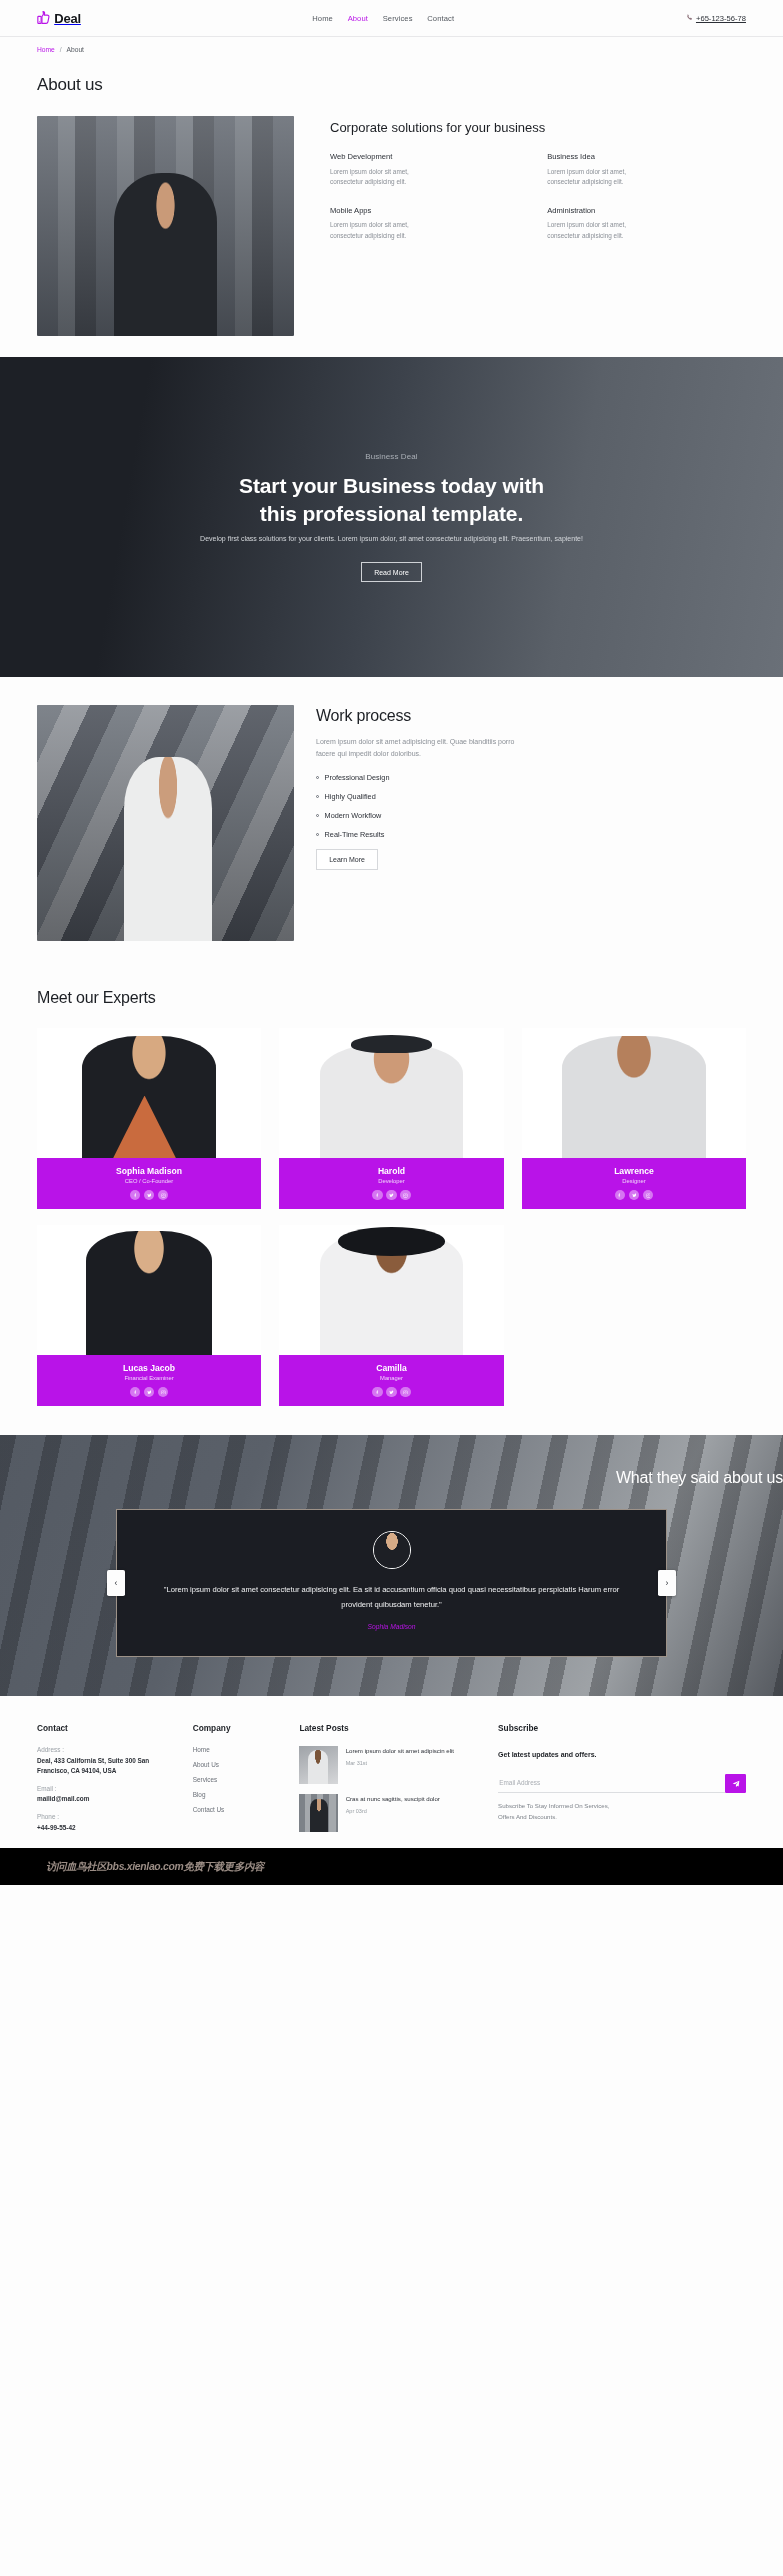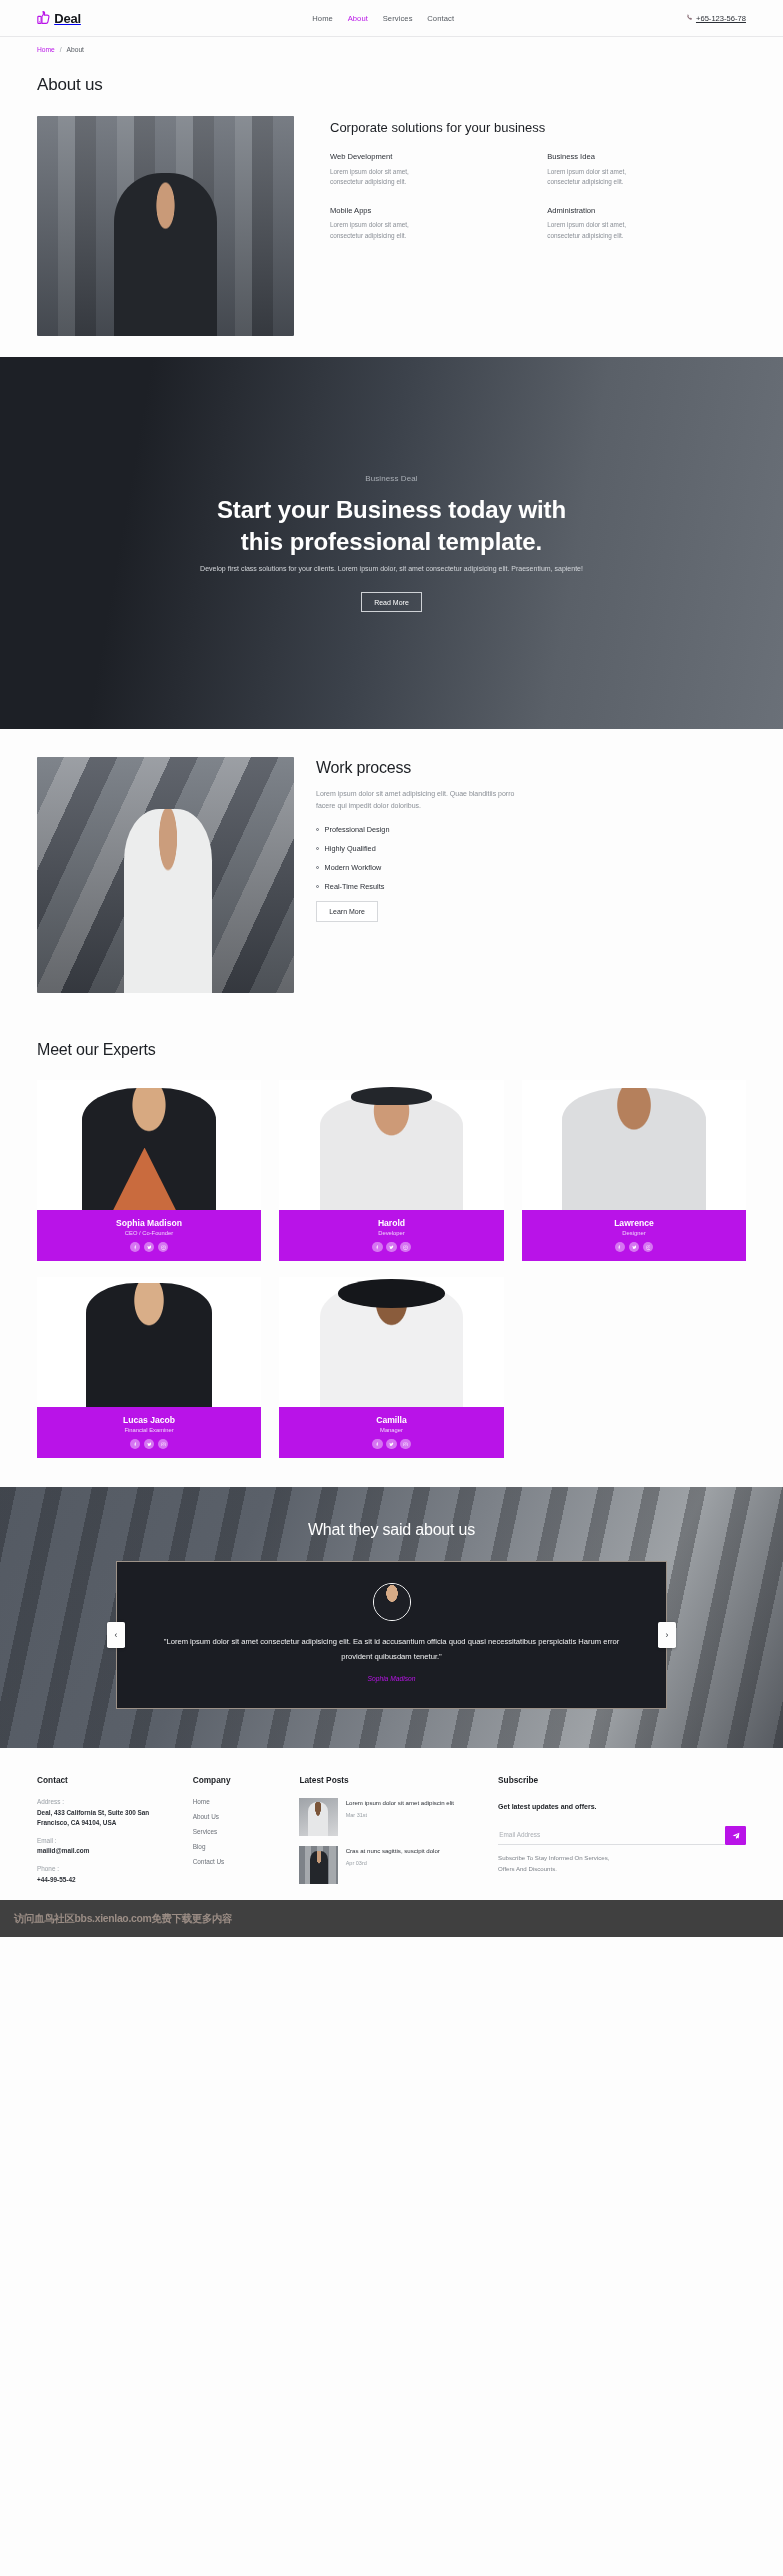--- a/index.html
+++ b/index.html
@@ -70,35 +70,35 @@
   .feature-title {
     font-size: 7.6px; font-weight: 400; color: #2b2f36; margin-bottom: 5.5px;
   }
   .feature-text {
     font-size: 6.4px; color: #8b9097; line-height: 1.62; max-width: 104px;
   }
 
   
   .hero {
     position: relative; overflow: hidden;
-    height: 372px;
+    height: 320px;
     display: flex; align-items: center; justify-content: center;
     text-align: center; color: #fff;
   }
   .hero-bg {
     position: absolute; inset: 0;
     background:
       linear-gradient(100deg, #1d2026 0%, #1d2026 18%, #3c424b 48%, #5a6068 72%, #6a7078 100%);
   }
   .hero-inner { position: relative; z-index: 2; width: 392px; }
   .hero-kicker {
     font-size: 8px; color: #a9aeb5; margin-bottom: 11px; letter-spacing: 0.1px;
   }
   .hero-title {
-    font-size: 24px; font-weight: 700; line-height: 1.34; letter-spacing: -0.1px;
+    font-size: 21px; font-weight: 700; line-height: 1.34; letter-spacing: -0.1px;
     margin-bottom: 4px;
   }
   .hero-text {
     font-size: 7px; color: #d4d7db; line-height: 1.95; margin-bottom: 17px;
   }
   .btn-outline {
     display: inline-block; padding: 5.5px 12.2px; border: 0.6px solid #cfd2d6;
     color: #fff; background: transparent; font-size: 7px; cursor: pointer;
     font-family: inherit;
   }
@@ -173,21 +173,21 @@
     background: linear-gradient(115deg, #545a63 0%, #5a6069 30%, #7c8188 55%, #9ea2a6 78%, #55595f 100%);
   }
   .testi-bg::after {
     content: ""; position: absolute; inset: 0;
     background:
       repeating-linear-gradient(102deg, rgba(20,22,26,.55) 0px, rgba(20,22,26,.55) 16px, rgba(255,255,255,0) 16px, rgba(255,255,255,0) 45px);
     opacity: .55;
   }
   .testi-inner { position: relative; z-index: 3; }
   .testi-title {
-    text-align: center; font-size: 16px; color: #fff; font-weight: 400;
+    text-align: right; font-size: 16px; color: #fff; font-weight: 400;
     margin-bottom: 22px; letter-spacing: -0.2px;
   }
   .testi-stage { position: relative; width: 551px; margin: 0 auto; }
   .testi-card {
     background: #1b1d23; border: 0.6px solid #9d9288;
     padding: 21px 43px 26px; text-align: center; color: #fff;
   }
   .testi-avatar {
     width: 38px; height: 38px; border-radius: 50%; overflow: hidden;
     margin: 0 auto 14.7px; border: 1.2px solid #fff; position: relative;
@@ -245,23 +245,24 @@
   .sub-input::placeholder { color: #a9adb3; }
   .sub-btn {
     width: 21px; height: 18.4px; background: #b913e8; border: none;
     display: flex; align-items: center; justify-content: center; cursor: pointer;
     border-radius: 1.2px;
   }
   .sub-btn svg { width: 8px; height: 8px; fill: #fff; }
   .sub-note { font-size: 6.1px; color: #7e838a; line-height: 1.72; max-width: 128px; }
 
   .watermark {
-    height: 37px; display: flex; align-items: center; padding-left: 14px;
+    height: 37px; display: flex; align-items: center; padding-left: 46px;
     font-size: 10.4px; font-weight: 700; color: #9b8d85; letter-spacing: -0.3px;
-    background: #404040;
+    background: #000000;
+    font-style: italic;
   }
 
   
   .ph { position: absolute; inset: 0; }
   .ph-street {
     background:
       linear-gradient(180deg, rgba(255,255,255,.18), rgba(0,0,0,.25)),
       repeating-linear-gradient(90deg,#5a6069 0 21px,#6e747c 21px 38px,#474c54 38px 59px),
       #5d636b;
   }

